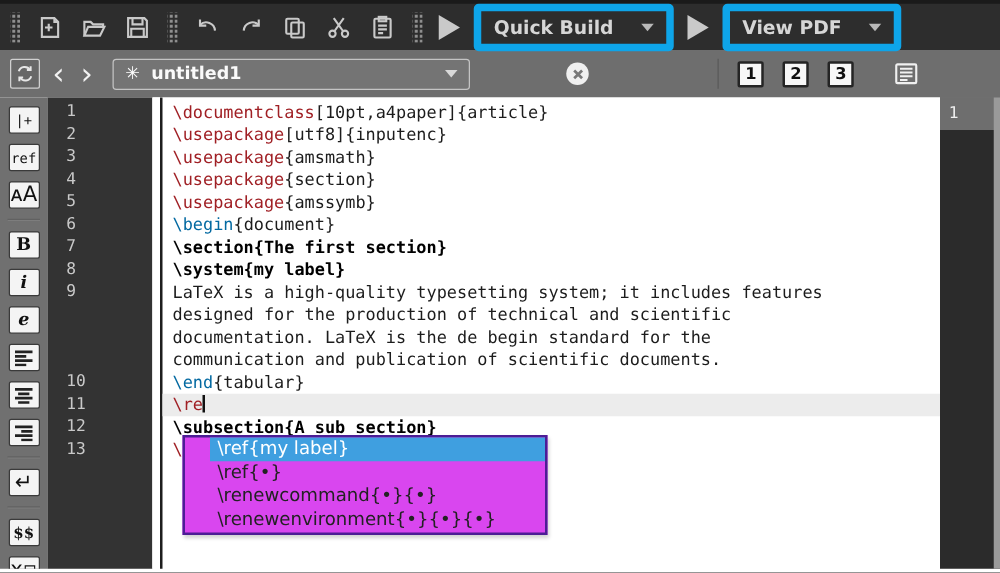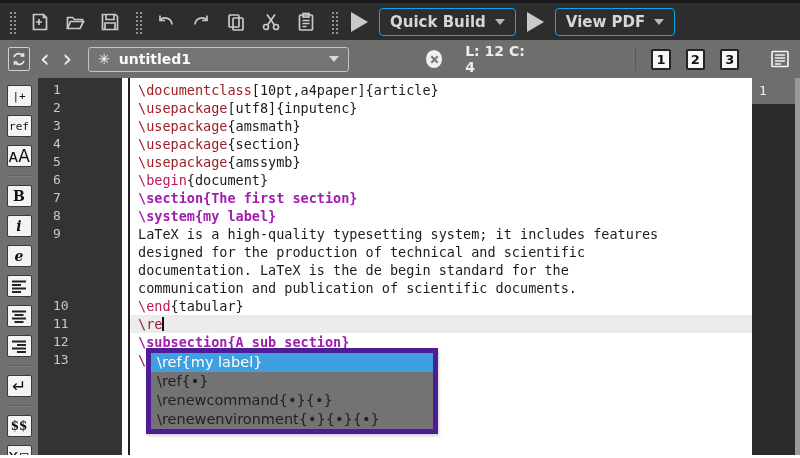--- a/index.html
+++ b/index.html
@@ -10,21 +10,21 @@
   
   .toolbar { height:40px; background:#2d2d2d; border-top:3px solid #1a1a1a;
              display:flex; align-items:center; gap:9px; padding:0 6px; }
   .tbtn { width:26px; height:26px; display:flex; align-items:center; justify-content:center; }
   .tbtn svg { stroke:#c9c9c9; fill:none; stroke-width:1.7; }
   .grip { width:8px; height:24px; margin:0 2px;
           background-image:radial-gradient(#909090 1.1px, transparent 1.5px);
           background-size:4px 4px; background-position:1px 1px; }
   .play { width:0; height:0; border-left:17px solid #c9c9c9;
           border-top:10px solid transparent; border-bottom:10px solid transparent; margin:0 2px; }
-  .combo-dark { display:flex; align-items:center; gap:9px; border:1px solid #0ea5e9;
+  .combo-dark { display:flex; align-items:center; gap:22px; border:6px solid #0ea5e9;
                 border-radius:4px; padding:4px 10px; color:#d6d6d6; font-weight:bold;
                 font-size:15px; cursor:default; }
   .caret-down { width:0; height:0; border-left:5px solid transparent;
                 border-right:5px solid transparent; border-top:6px solid #b9b9b9; }
 
   
   .tabbar { height:38px; background:#6e6e6e; display:flex; align-items:center;
             padding:0 8px; gap:7px; }
   .sqbtn { width:24px; height:24px; border:1px solid #d0d0d0; border-radius:2px;
            background:#676767; display:flex; align-items:center; justify-content:center; }
@@ -64,28 +64,28 @@
             font-family:"DejaVu Sans Mono",monospace; font-size:13px; color:#c9c9c9; }
   .gutter-num { height:18px; line-height:18px; padding-left:15px; }
 
   .codewrap { flex:1; display:flex; background:#fff; position:relative; }
   .fold-margin { width:8px; background:#fff; border-right:2px solid #1e1e1e; flex:none; }
   .code-lines { flex:1; padding-top:3px; position:relative;
                 font-family:"DejaVu Sans Mono",monospace; font-size:13.5px; color:#1c1c1c; }
   .code-row { height:18px; line-height:18px; padding-left:8px; white-space:pre; }
   .code-row.hl { background:#ececec; }
   .seg-cmd  { color:#a02025; }
-  .seg-env  { color:#be185d; }
-  .seg-sect { color:#a21caf; font-weight:bold; }
+  .seg-env  { color:#0369a1; }
+  .seg-sect { color:#000000; font-weight:bold; }
   .caret-bar { display:inline-block; width:2px; height:14px; background:#111;
                vertical-align:-2px; }
 
-  .completion { position:absolute; left:24px; top:270px; width:292px; background:#737373;
-                border:5px solid #4c1d95; z-index:5; font-family:"DejaVu Sans",sans-serif;
-                font-size:14.5px; color:#222; box-shadow:1px 2px 3px rgba(0,0,0,0.18); }
+  .completion { position:absolute; left:24px; top:270px; width:292px; background:#d946ef;
+                border:2px solid #4c1d95; z-index:5; font-family:"DejaVu Sans",sans-serif;
+                font-size:14.5px; color:#222; box-shadow:1px 2px 3px rgba(0,0,0,0.18);padding-left:20px; }
   .pop-item { height:19px; line-height:19px; padding:0 6px; white-space:pre; }
   .pop-item.sel { background:#3f9fe0; color:#fff; }
 
   .rail { width:48px; background:#2b2b2b; position:relative; flex:none; }
   .rail-edge { position:absolute; right:0; top:0; bottom:0; width:5px; background:#9a9a9a; }
   .rail-thumb { position:absolute; top:0; left:0; right:0; height:26px; background:#6e6e6e;
                 color:#f0f0f0; font-family:"DejaVu Sans Mono",monospace; font-size:13px;
                 line-height:26px; padding-left:7px; }
 </style>
 </head>
@@ -184,21 +184,20 @@
       <span>untitled1</span>
       <span class="caret-down"></span>
     </div>
 
     <div class="close-circle">
       <svg width="9" height="9" viewBox="0 0 10 10">
         <path d="M1.5 1.5 L8.5 8.5 M8.5 1.5 L1.5 8.5"></path>
       </svg>
     </div>
 
-    <span class="pos-label">L: 12 C: 4</span>
 
     <div class="vsep"></div>
 
     <div class="page-btn">1</div>
     <div class="page-btn">2</div>
     <div class="page-btn">3</div>
 
     <div class="tbtn log-btn">
       <svg width="22" height="20" viewBox="0 0 22 20">
         <rect x="3" y="2.5" width="16" height="15" rx="1"></rect>

